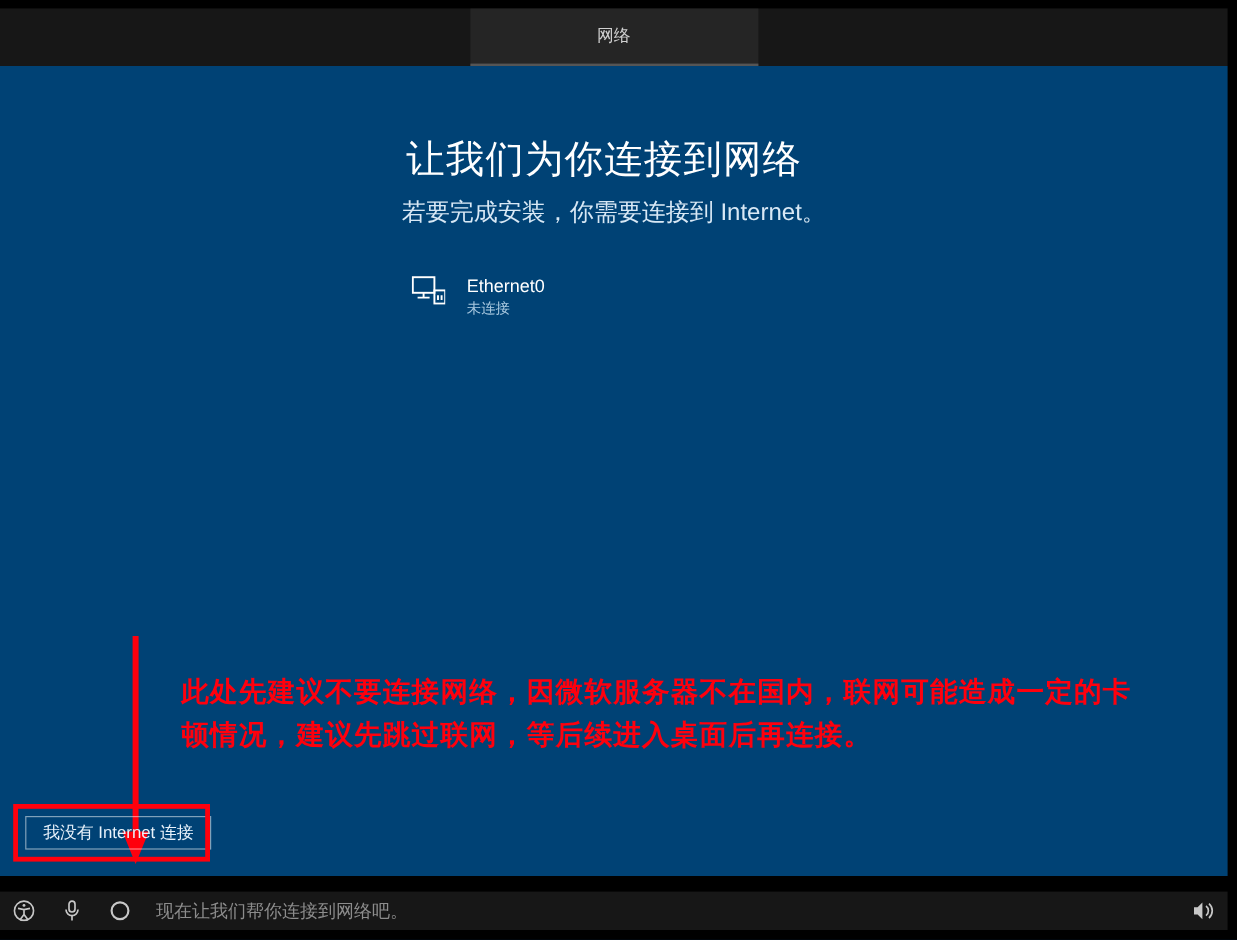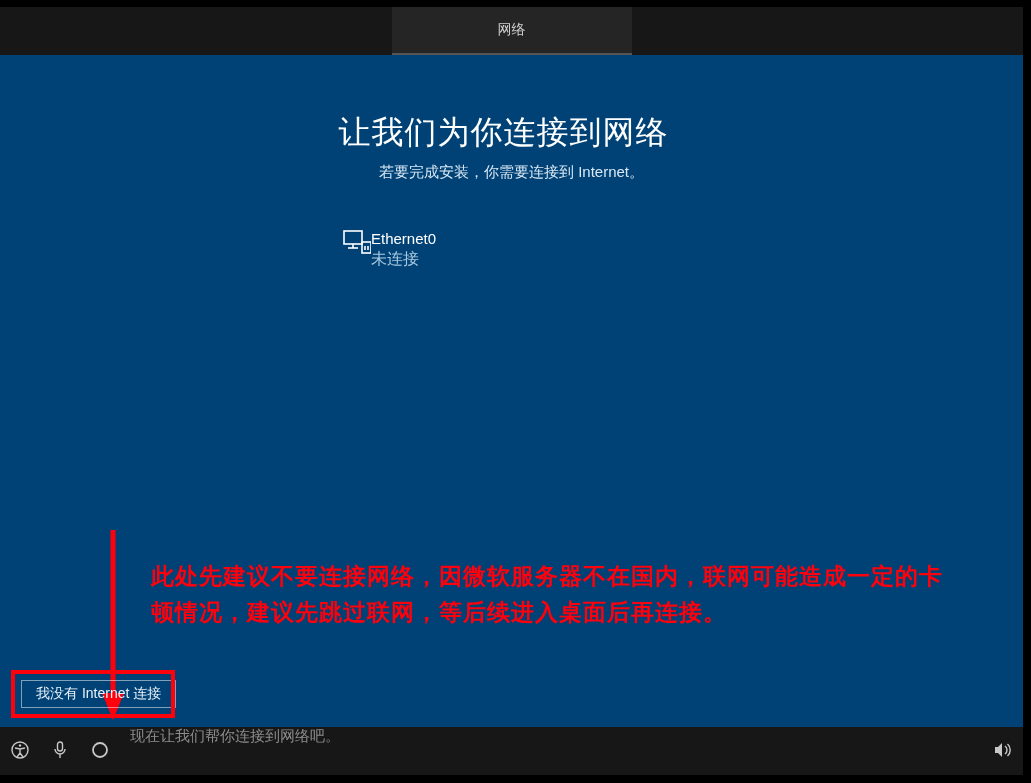--- a/index.html
+++ b/index.html
@@ -47,32 +47,33 @@
       color: #fff;
       font-size: 32px;
       font-weight: 300;
       letter-spacing: 1px;
     }
     .subheading {
       position: absolute;
       top: 108px; left: 0; right: 0;
       text-align: center;
       color: #d8e8f5;
-      font-size: 15px;
+      font-size: 20px;
     }
     .netitem {
       position: absolute;
       top: 175px; left: 343px;
       display: flex;
       align-items: flex-start;
+      gap: 18px;
       color: #fff;
       cursor: pointer;
     }
     .netitem .name { font-size: 15px; color: #fff; }
-    .netitem .status { font-size: 16px; color: #a9c9e0; margin-top: 2px; }
+    .netitem .status { font-size: 12px; color: #a9c9e0; margin-top: 2px; }
     .skip-btn {
       position: absolute;
       left: 21px; bottom: 22px;
       height: 28px;
       padding: 0 14px;
       border: 1px solid rgba(255,255,255,0.5);
       background: rgba(255,255,255,0.0);
       color: #e8f2fb;
       font-size: 14px;
       display: flex; align-items: center;
@@ -93,24 +94,24 @@
       font-size: 23px;
       font-weight: 700;
       line-height: 1.55;
       letter-spacing: 1px;
     }
     
     .arrow-wrap { position: absolute; left: 98px; top: 470px; width: 30px; height: 200px; pointer-events:none; }
     .bottombar {
       position: absolute;
       bottom: 8px; left: 0; right: 8px;
-      height: 48px;
+      height: 32px;
       background: #171717;
       display: flex;
-      align-items: flex-start;
+      align-items: center;
       color: #9a9a9a;
     }
     .bb-icon {
       width: 40px; height: 45px;
       display: flex; align-items:center; justify-content:center;
       color: #c7c7c7;
       cursor: pointer;
     }
     .bb-text {
       margin-left: 10px;

